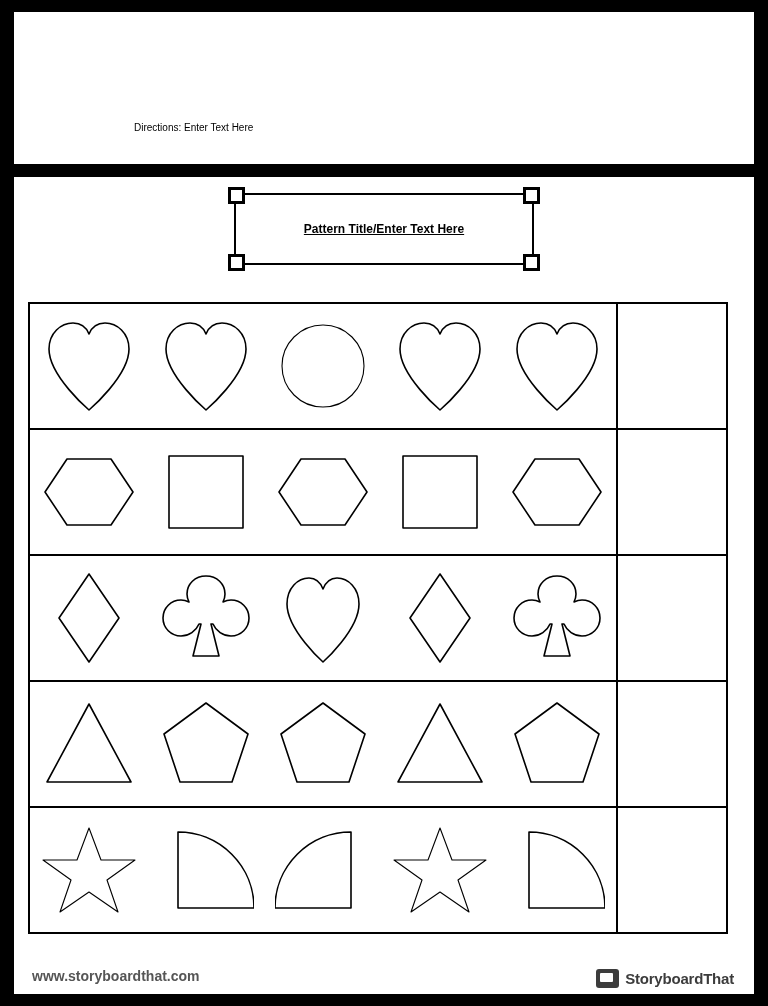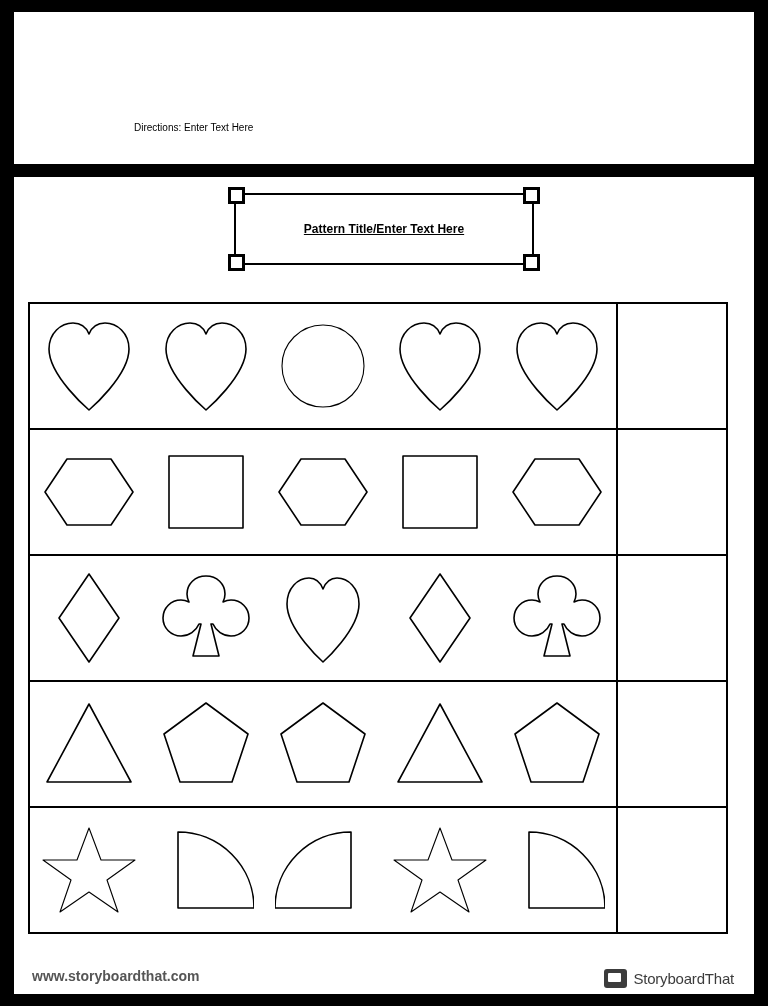--- a/index.html
+++ b/index.html
@@ -203,21 +203,21 @@
     position: absolute;
     left: 4px;
     top: 4px;
     width: 13px;
     height: 9px;
     background: #fff;
     border-radius: 1px;
   }
   .brand-text {
     font-size: 15px;
-    font-weight: normal;
+    font-weight: bold;
     color: #3c3c3c;
     letter-spacing: -0.2px;
   }
 </style>
 </head>
 <body>
 
 <div class="page">
   <div class="sheet">
 

